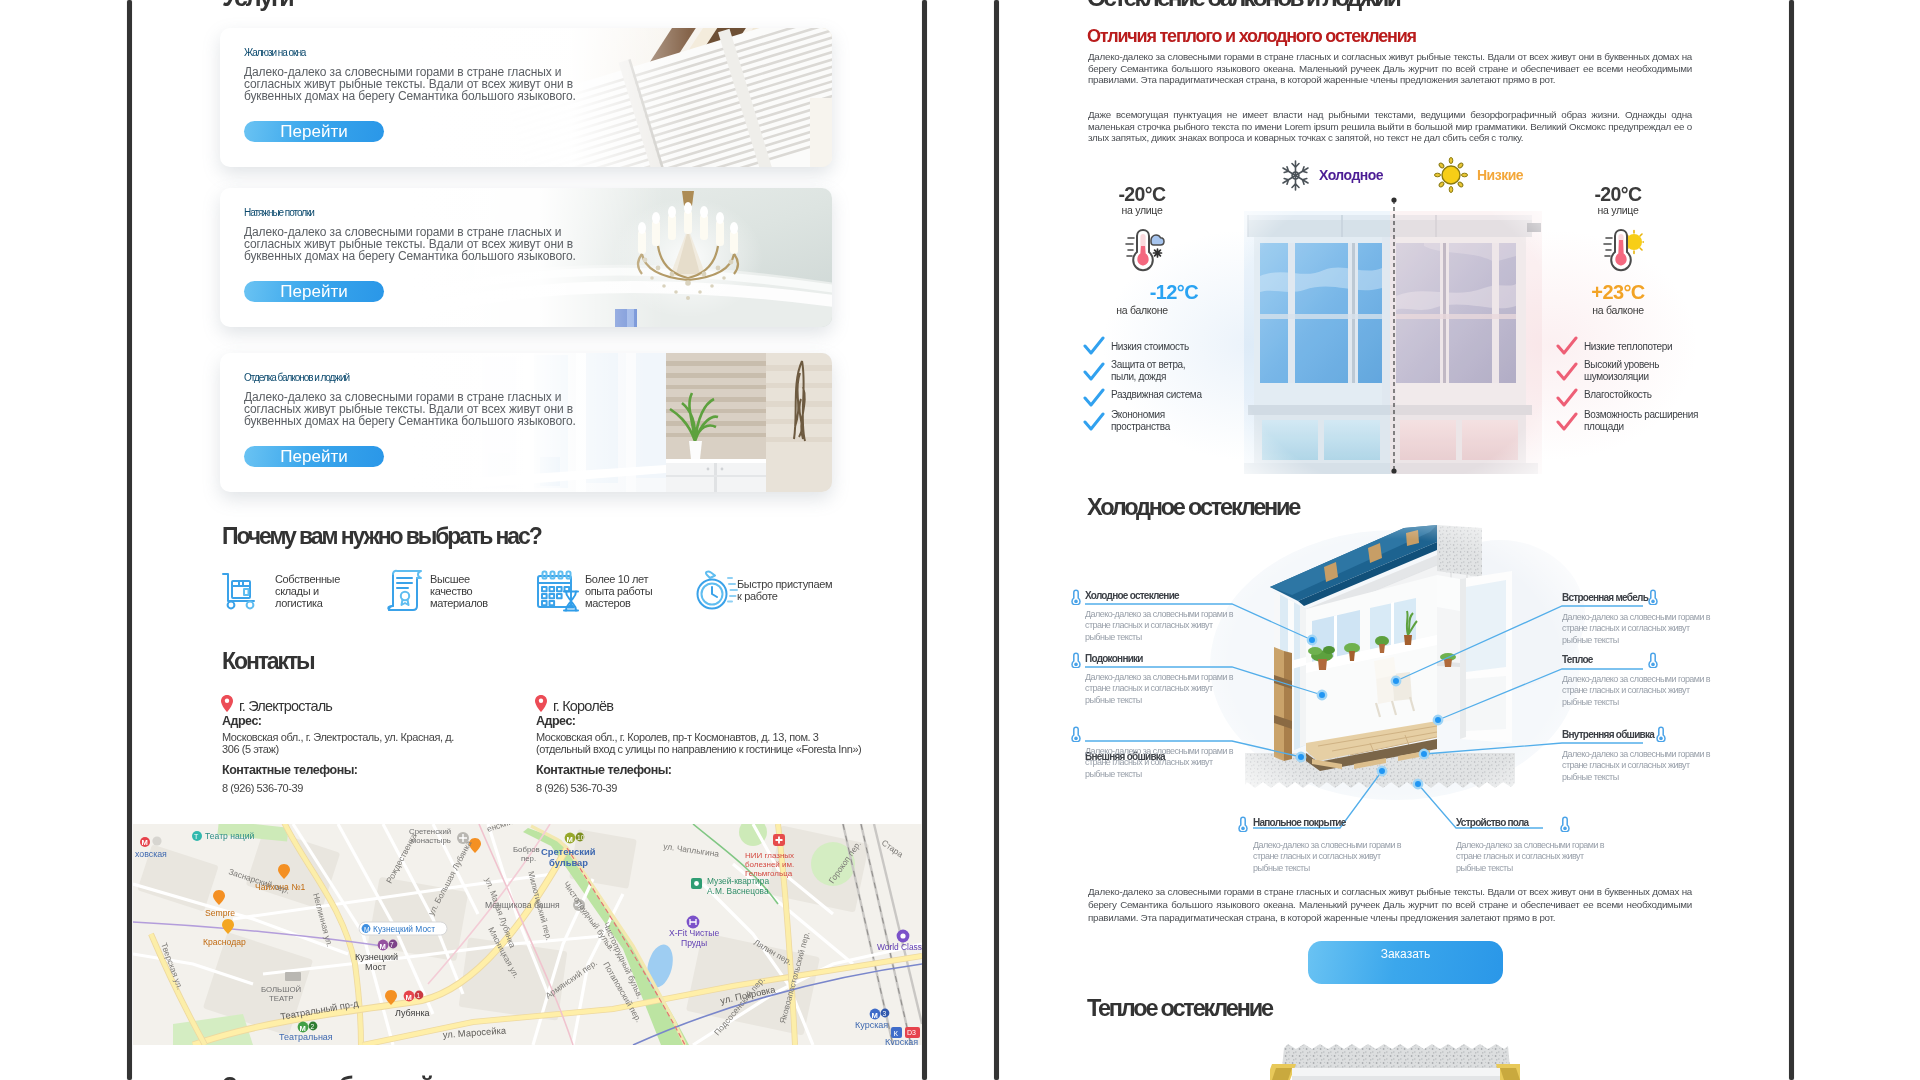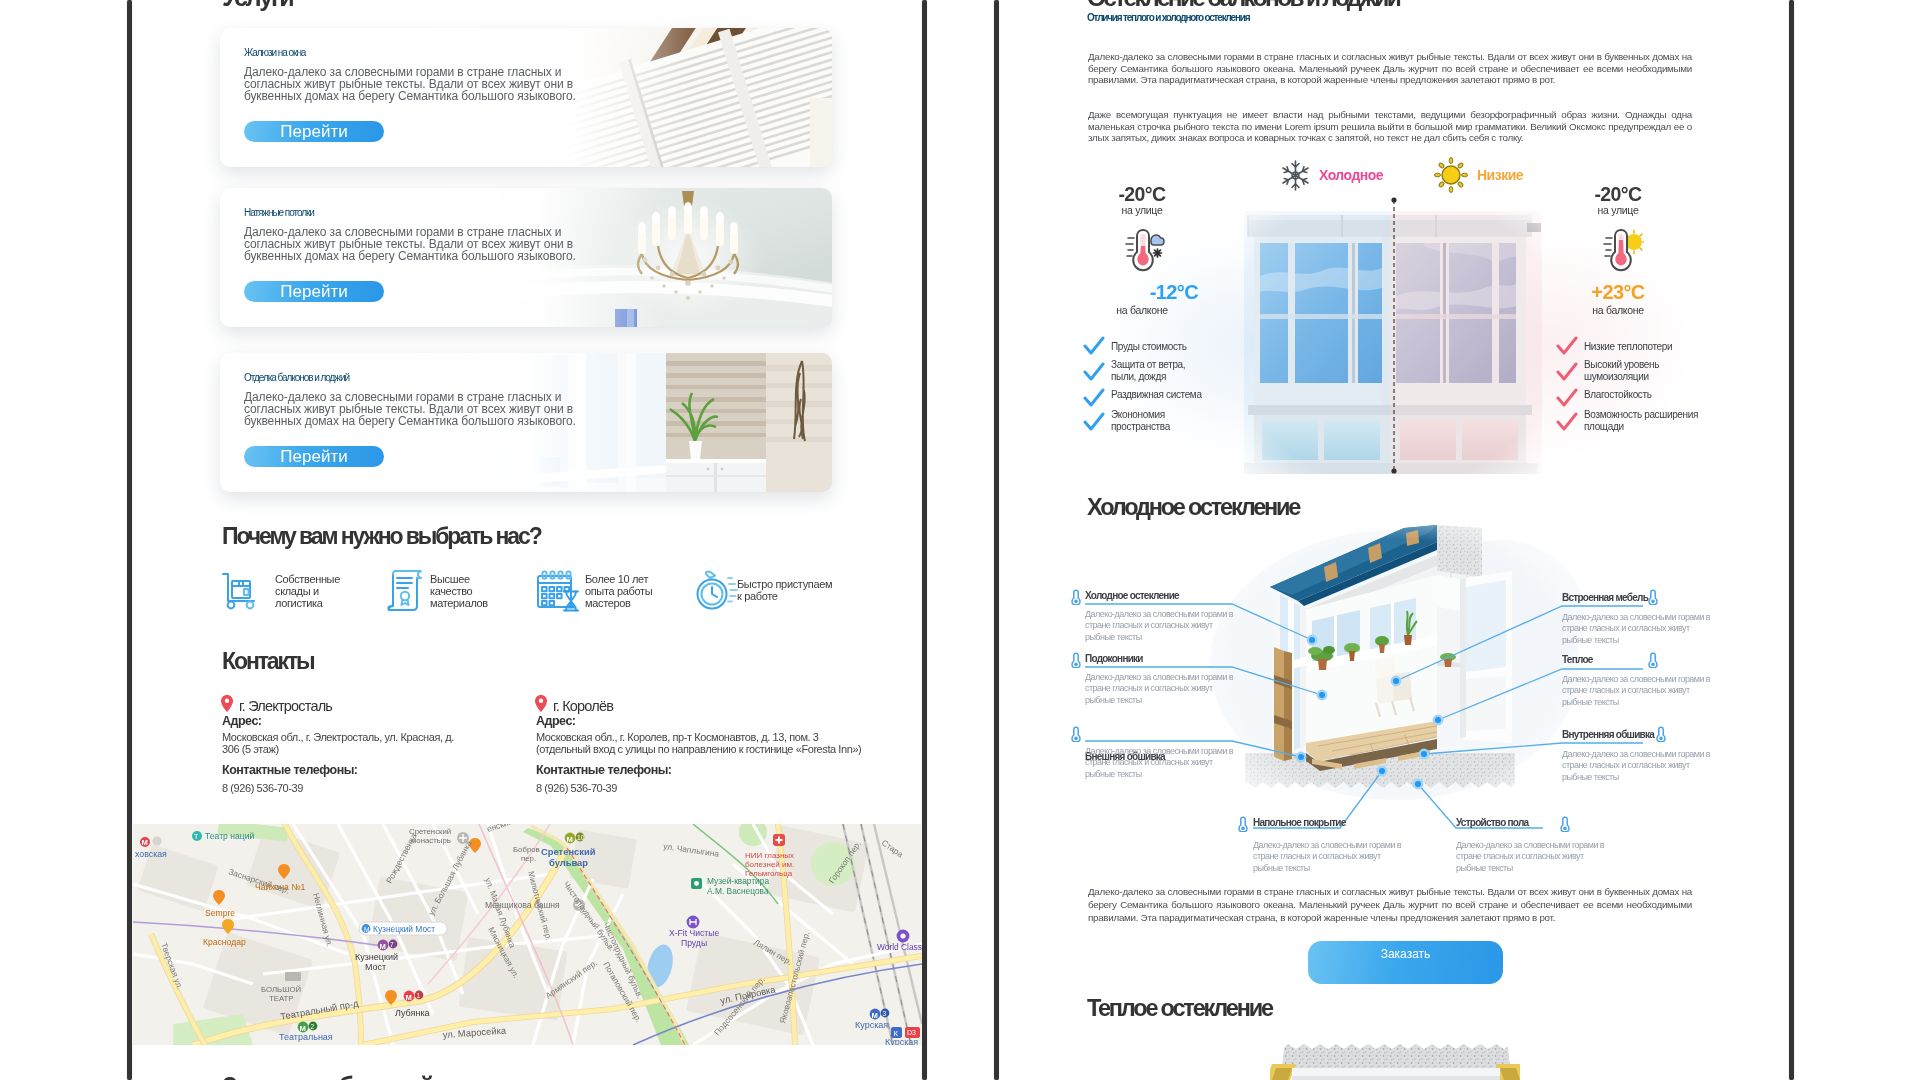--- a/index.html
+++ b/index.html
@@ -554,36 +554,36 @@
 <text x="652" y="200" transform="rotate(-75 652 200)">Яковоапостольский пер.</text>
 <text x="355" y="8" transform="rotate(-18 355 8)">енский бульв.</text>
 <text x="258" y="60" transform="rotate(-62 258 60)">Рождественка</text>
 </g>
 </svg>
 
 <div class="abs bigh" style="left:222px;top:1072px;font-size:25px">Закажите обратный звонок</div>
 
 <div class="abs bigr" style="left:1087px;top:-16px;font-size:24.5px;letter-spacing:-2.7px">Остекление балконов и лоджий</div>
 
-<div class="abs" style="left:1087px;top:12px;font-size:10px;letter-spacing:-1.2px;font-weight:bold;color:#0c4a6e">Отличия теплого и холодного остекления</div>
+<div class="abs" style="left:1087px;top:26px;font-size:18px;letter-spacing:-1.2px;font-weight:bold;color:#b91c1c">Отличия теплого и холодного остекления</div>
 
 <div class="jp" style="top:51px">Далеко-далеко за словесными горами в стране гласных и согласных живут рыбные тексты. Вдали от всех живут они в буквенных домах на берегу Семантика большого языкового океана. Маленький ручеек Даль журчит по всей стране и обеспечивает ее всеми необходимыми правилами. Эта парадигматическая страна, в которой жаренные члены предложения залетают прямо в рот.</div>
 
 <div class="jp" style="top:109px">Даже всемогущая пунктуация не имеет власти над рыбными текстами, ведущими безорфографичный образ жизни. Однажды одна маленькая строчка рыбного текста по имени Lorem ipsum решила выйти в большой мир грамматики. Великий Оксмокс предупреждал ее о злых запятых, диких знаках вопроса и коварных точках с запятой, но текст не дал сбить себя с толку.</div>
 
 <div class="abs" style="left:1040px;top:180px;width:380px;height:330px;background:radial-gradient(ellipse 55% 50% at 55% 50%,rgba(190,215,240,.30),rgba(190,215,240,0) 70%)"></div>
 <div class="abs" style="left:1380px;top:180px;width:380px;height:330px;background:radial-gradient(ellipse 55% 50% at 45% 50%,rgba(244,205,210,.30),rgba(244,205,210,0) 70%)"></div>
 
 <svg class="abs" style="left:1281px;top:160px" width="29" height="31" viewBox="0 0 29 31" stroke="#4b5258" stroke-width="1.6" fill="none" stroke-linecap="round">
 <path d="M14.5 1 L14.5 30 M2 8 L27 23 M2 23 L27 8"></path>
 <path d="M11 3.5 L14.5 7 L18 3.5 M11 27.5 L14.5 24 L18 27.5 M3.2 12.5 L7.5 11.2 L6 6.8 M23 24.2 L21.5 19.8 L25.8 18.5 M3.2 18.5 L7.5 19.8 L6 24.2 M23 6.8 L21.5 11.2 L25.8 12.5"></path>
 <circle cx="14.5" cy="15.5" r="3.4"></circle>
 </svg>
 
-<div class="abs" style="left:1319px;top:167px;font-size:14px;letter-spacing:-0.5px;font-weight:bold;color:#ec4899">Холодное</div>
+<div class="abs" style="left:1319px;top:167px;font-size:14px;letter-spacing:-0.5px;font-weight:bold;color:#4c1d95">Холодное</div>
 
 <svg class="abs" style="left:1434px;top:157px" width="34" height="36" viewBox="0 0 34 36">
 <circle cx="17" cy="18" r="9" fill="#f7ce17" stroke="#8a7a10" stroke-width="1.4"></circle>
 <g fill="#e9c635" stroke="#8a7a10" stroke-width="1">
 <ellipse cx="17" cy="3.5" rx="1.8" ry="3"></ellipse>
       <ellipse cx="17" cy="32.5" rx="1.8" ry="3"></ellipse>
 <ellipse cx="3.5" cy="18" rx="3" ry="1.8"></ellipse>
       <ellipse cx="30.5" cy="18" rx="3" ry="1.8"></ellipse>
 <ellipse cx="7.5" cy="8.5" rx="1.8" ry="2.8" transform="rotate(-45 7.5 8.5)"></ellipse>
       <ellipse cx="26.5" cy="27.5" rx="1.8" ry="2.8" transform="rotate(-45 26.5 27.5)"></ellipse>
@@ -701,21 +701,21 @@
 <path d="M21 14 L25 14 L25.6 27.6 C 27.4 28.6 28.6 30.6 28.6 33.6 C 28.6 36.8 26.1 39.4 23 39.4 C 19.9 39.4 17.4 36.8 17.4 33.6 C 17.4 30.6 18.6 28.6 20.4 27.6 Z" fill="#f4687f"></path>
 </svg>
 
 <div class="abs" style="left:1562px;top:281px;width:112px;text-align:center;font-size:20px;letter-spacing:-0.6px;font-weight:bold;color:#f2a326">+23°C</div>
 <div class="abs" style="left:1562px;top:304px;width:112px;text-align:center;font-size:10.5px;letter-spacing:-0.3px;color:#3b3b3b">на балконе</div>
 
 <svg class="abs" style="left:1083px;top:336px" width="22" height="20" viewBox="0 0 22 20">
     <path d="M2 10 L8 17 L20 2" stroke="#31a1ef" stroke-width="3" fill="none" stroke-linecap="round" stroke-linejoin="round"></path>
   </svg>
 
-<div class="chk" style="left:1111px;top:341px">Пруды стоимость</div>
+<div class="chk" style="left:1111px;top:341px">Низкия стоимость</div>
 <svg class="abs" style="left:1083px;top:362px" width="22" height="20" viewBox="0 0 22 20">
     <path d="M2 10 L8 17 L20 2" stroke="#31a1ef" stroke-width="3" fill="none" stroke-linecap="round" stroke-linejoin="round"></path>
   </svg>
 
 <div class="chk" style="left:1111px;top:359px">Защита от ветра,<br>пыли, дождя</div>
 <svg class="abs" style="left:1083px;top:388px" width="22" height="20" viewBox="0 0 22 20">
     <path d="M2 10 L8 17 L20 2" stroke="#31a1ef" stroke-width="3" fill="none" stroke-linecap="round" stroke-linejoin="round"></path>
   </svg>
 
 <div class="chk" style="left:1111px;top:389px">Раздвижная система</div>

